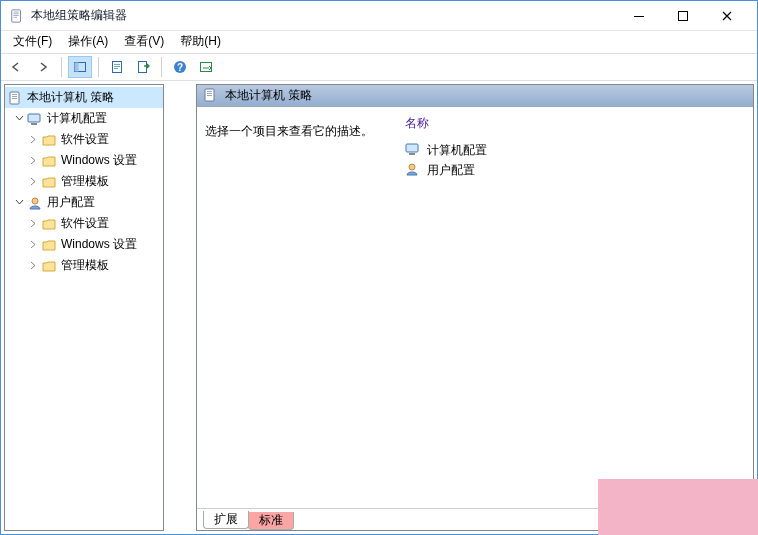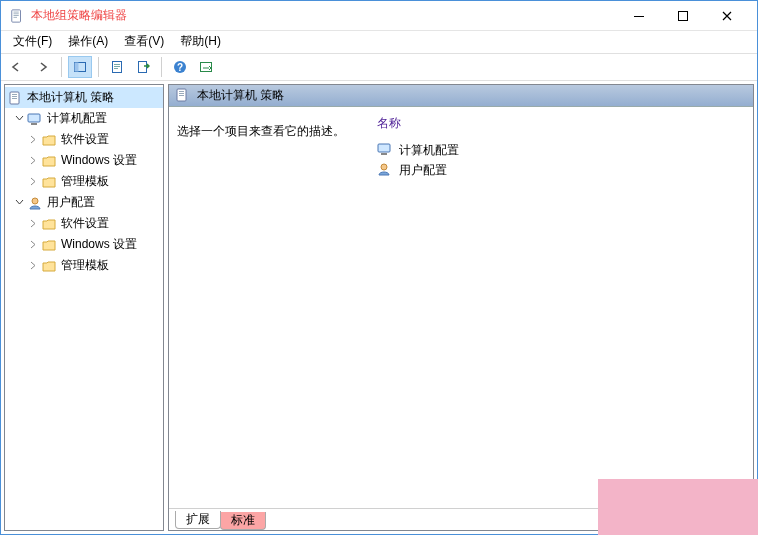--- a/index.html
+++ b/index.html
@@ -1,29 +1,29 @@
 <!DOCTYPE html>
 <html><head>
 <meta charset="utf-8">
 <style>
 * { box-sizing: border-box; margin: 0; padding: 0; font-family: "Microsoft YaHei", "Segoe UI", Tahoma, sans-serif; }
 body { background: #fff; width: 758px; height: 535px; overflow: hidden; position: relative; }
 .window { width: 758px; height: 535px; border: 1px solid #4a90d9; display: flex; flex-direction: column; background: #fff; }
 .titlebar { height: 30px; display: flex; align-items: center; padding: 0 8px; background: #fff; border-bottom: 1px solid #e5e5e5; }
 .titlebar .icon { width: 16px; height: 16px; margin-right: 6px; display: inline-flex; align-items: center; justify-content: center; }
-.titlebar .title { font-size: 12px; color: #ef4444; flex: 1; }
+.titlebar .title { font-size: 12px; color: #0f172a; flex: 1; }
 .win-controls { display: flex; }
 .win-controls .btn { width: 44px; height: 28px; display: flex; align-items: center; justify-content: center; cursor: pointer; }
 .menubar { height: 22px; display: flex; padding: 0 4px; background: #fff; font-size: 12px; }
 .menubar .menu-item { padding: 2px 8px; cursor: pointer; }
 .toolbar { height: 28px; border-top: 1px solid #e0e0e0; border-bottom: 1px solid #e0e0e0; display: flex; align-items: center; padding: 0 4px; gap: 2px; background: #fff; }
 .toolbar .tbtn { width: 24px; height: 22px; display: flex; align-items: center; justify-content: center; cursor: pointer; border: 1px solid transparent; }
 .toolbar .tbtn.active { border-color: #99c9ef; background: #c6e2f9; }
 .toolbar .sep { width: 1px; height: 20px; background: #d0d0d0; margin: 0 4px; }
-.client { flex: 1; display: flex; border-top: 0; }
+.client { flex: 1; display: flex; border-top: 0; gap: 28px; }
 .tree-pane { width: 160px; border: 1px solid #828790; margin: 3px 2px 3px 3px; background: #fff; overflow: auto; padding-top: 2px; }
 .main-pane { flex: 1; border: 1px solid #828790; margin: 3px 3px 3px 2px; background: #fff; display: flex; flex-direction: column; position: relative; }
 .tree { font-size: 12px; }
 .tree ul { list-style: none; }
 .tree li { white-space: nowrap; }
 .tree .row { display: flex; align-items: center; height: 21px; padding-right: 6px; cursor: pointer; }
 .tree .row.selected { background: #cce8ff; }
 .tree .expander { width: 12px; height: 12px; margin: 0 2px; display: flex; align-items: center; justify-content: center; cursor: pointer; }
 .tree .spacer { display: inline-block; }
 .tree .nicon { width: 16px; height: 16px; margin-right: 4px; display: inline-flex; align-items: center; justify-content: center; }

